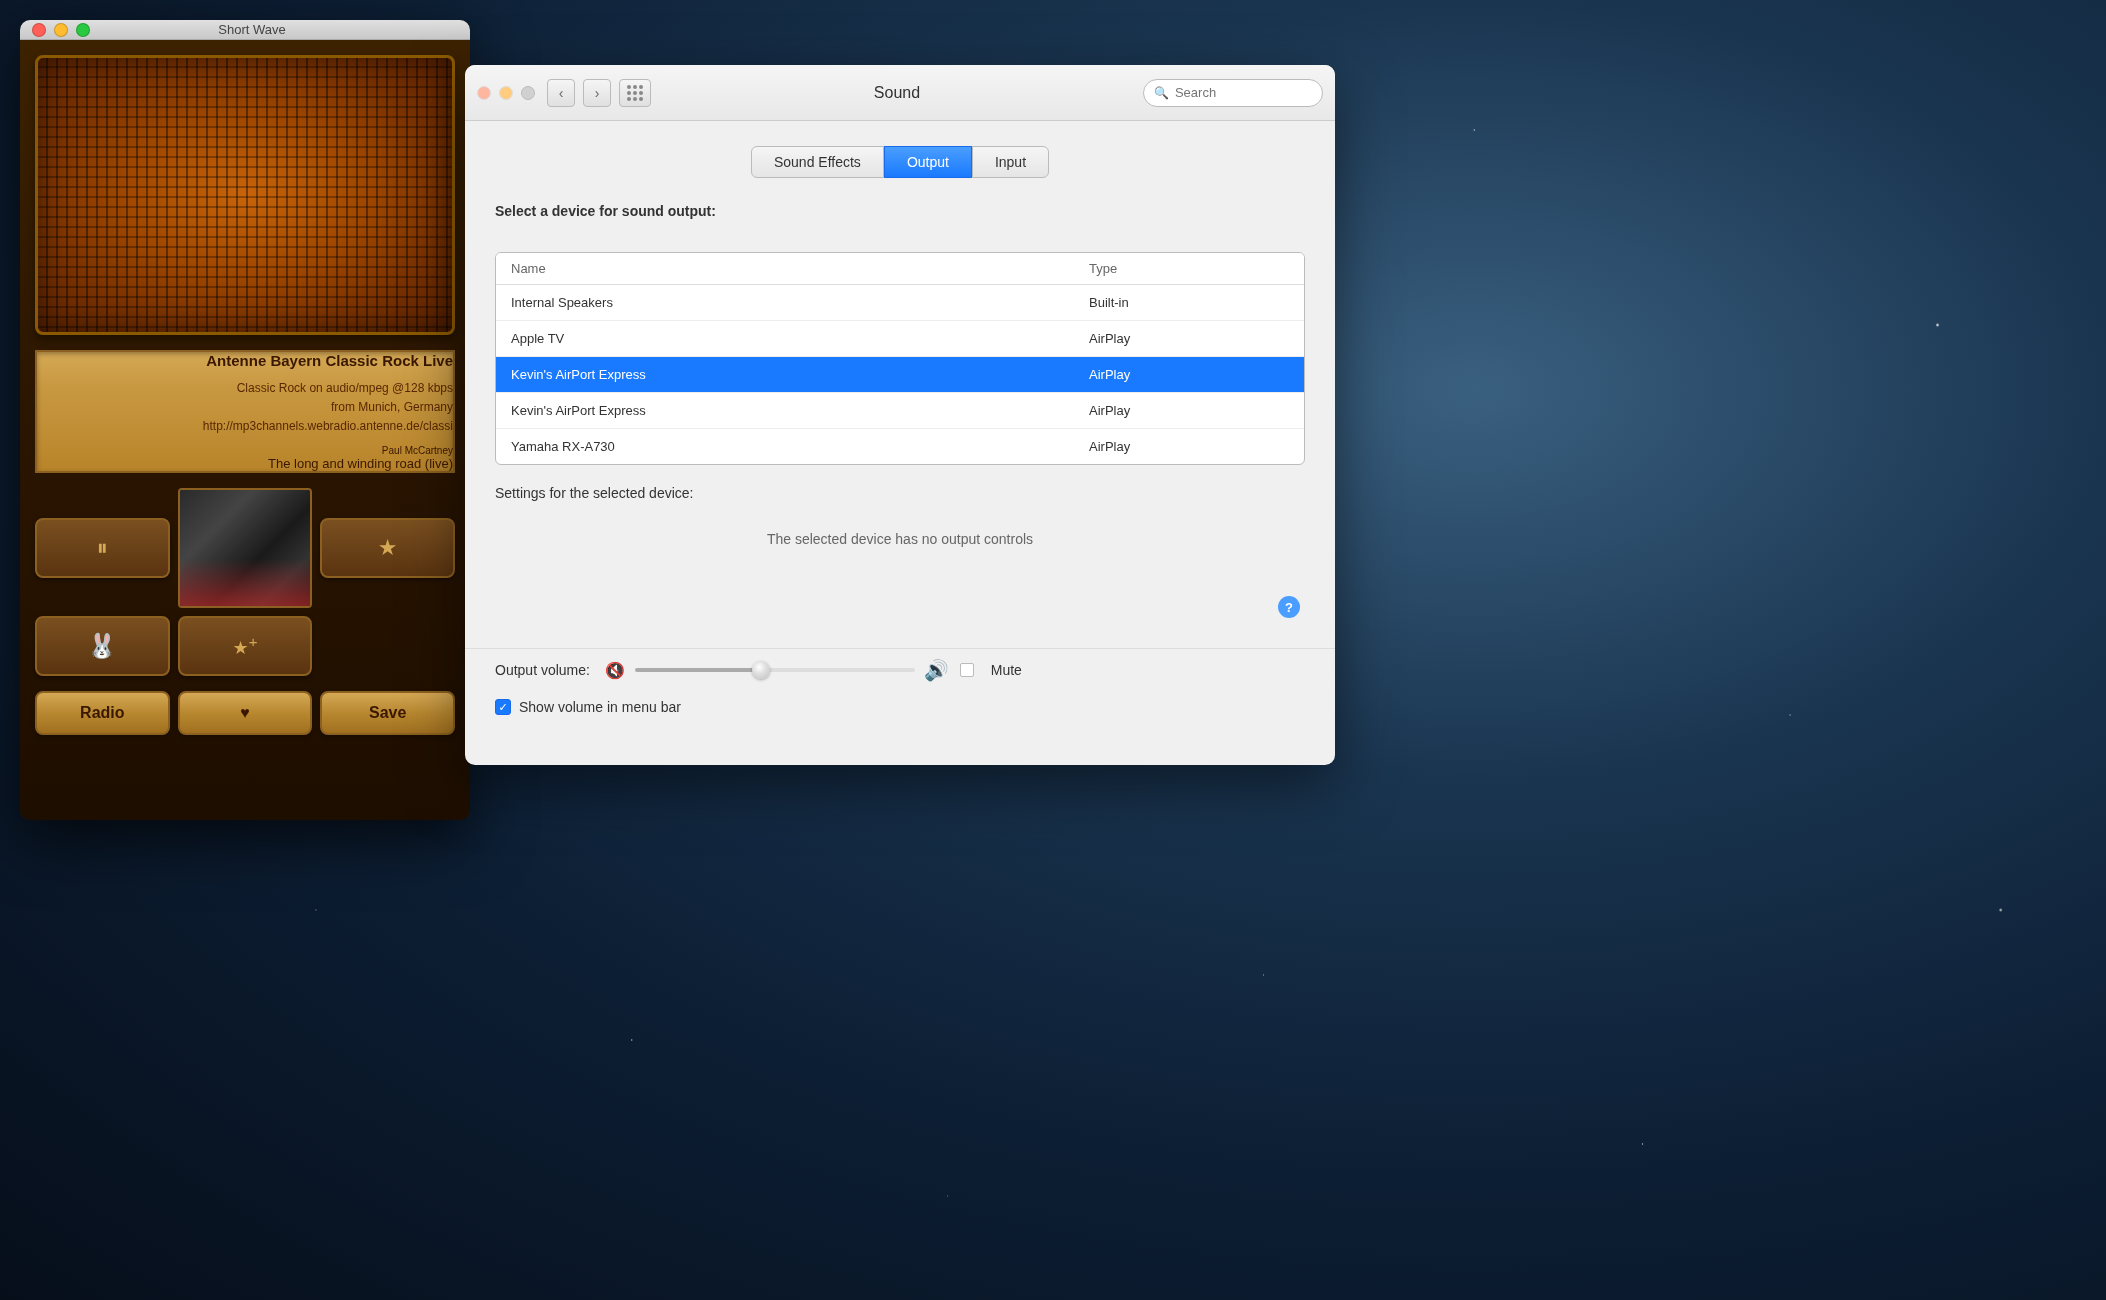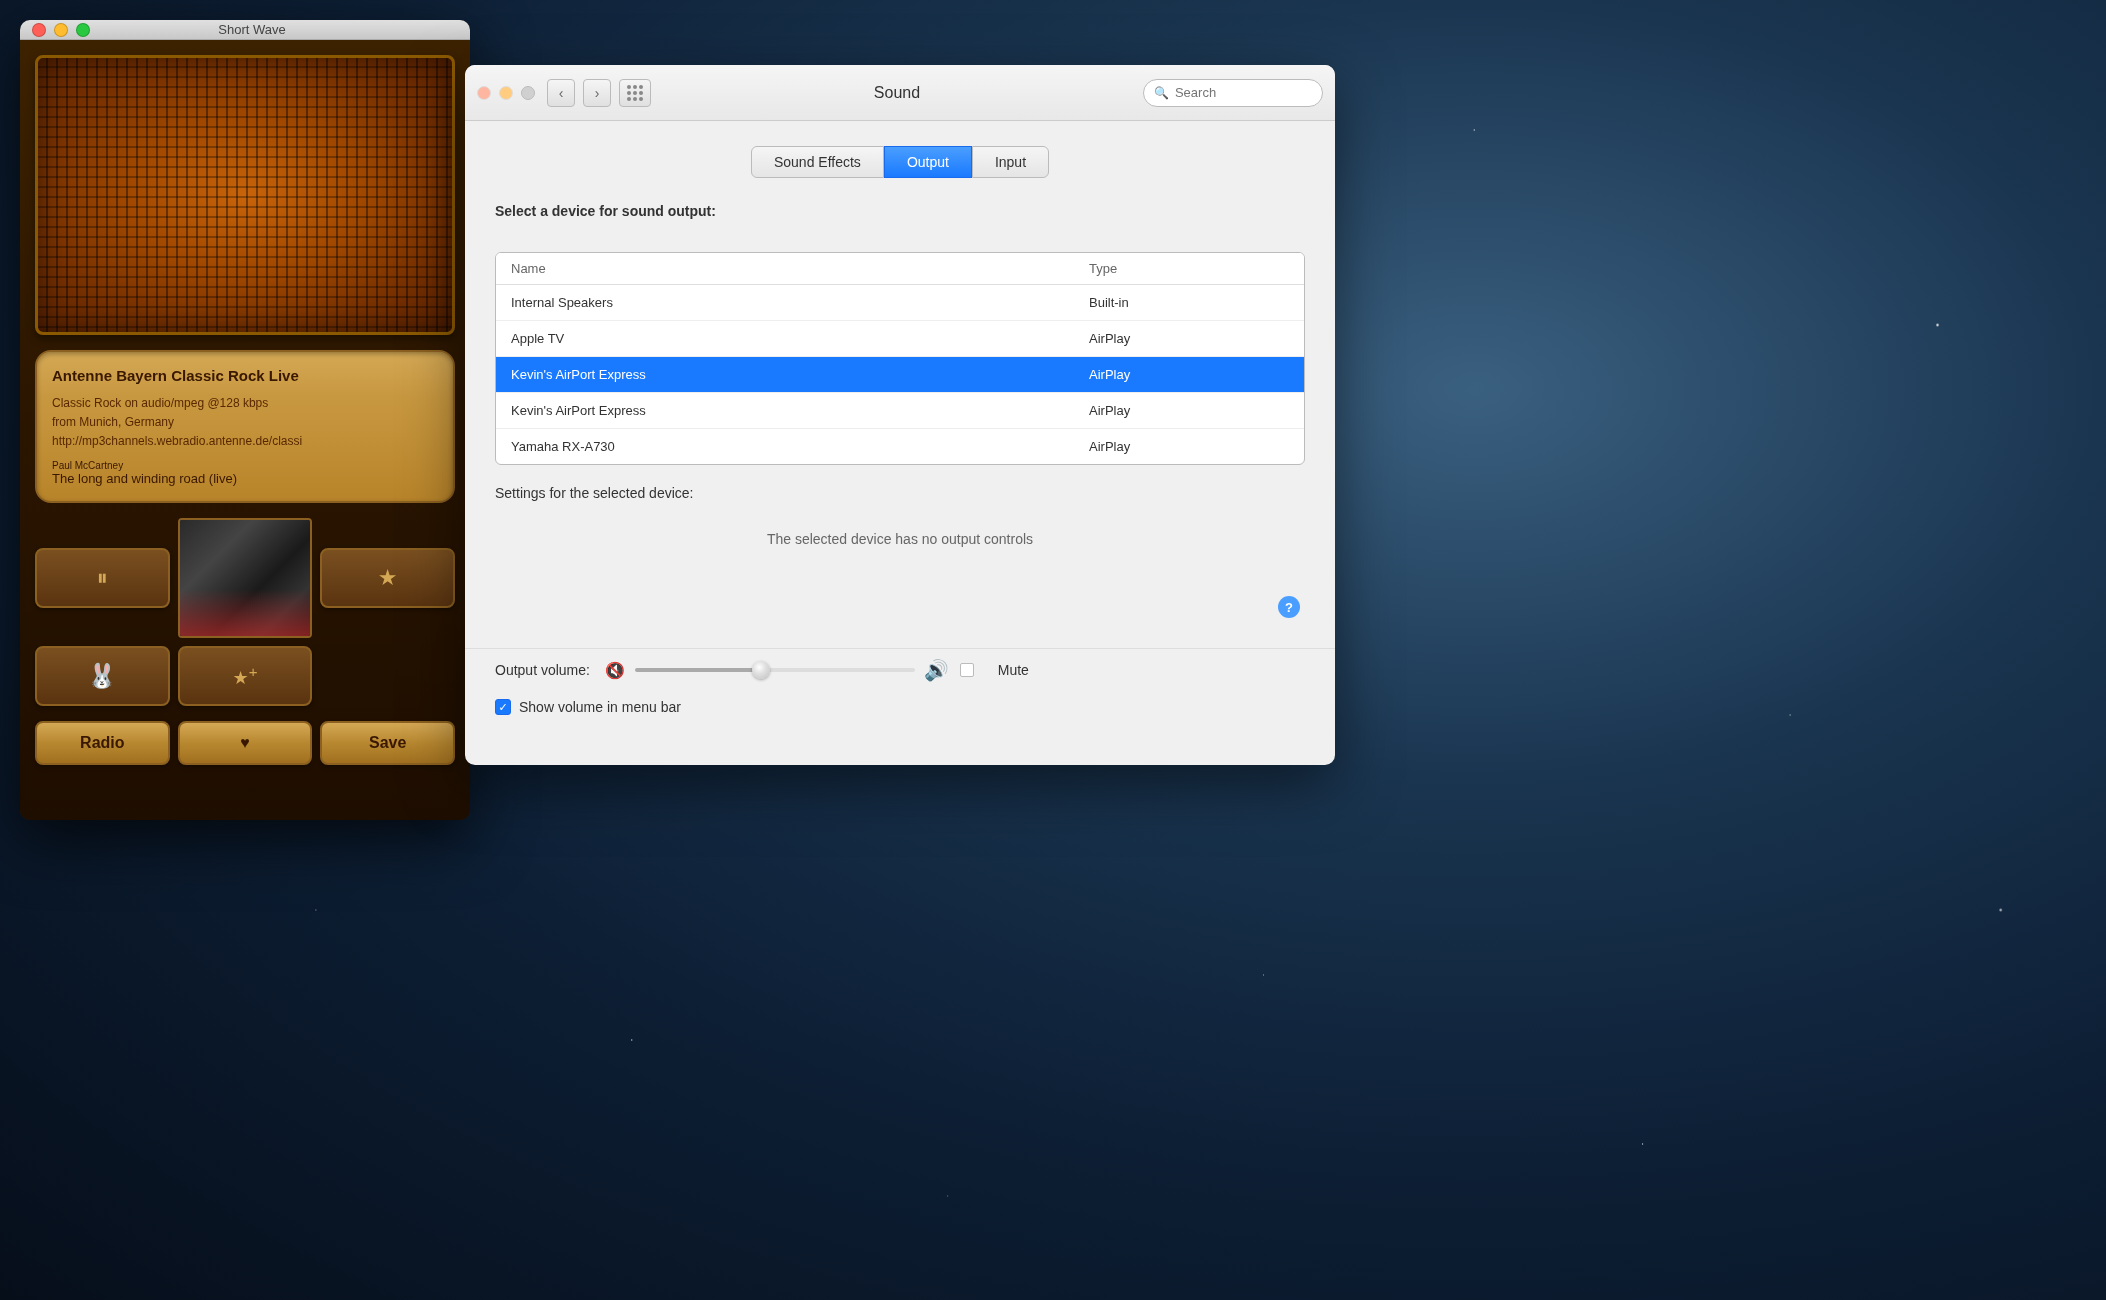--- a/index.html
+++ b/index.html
@@ -104,25 +104,24 @@
         radial-gradient(ellipse at 50% 50%, #c8640a 0%, #a04800 40%, #7a3200 70%, #5a2200 100%);
       border-radius: 8px;
       border: 3px solid #8b5a00;
       box-shadow: inset 0 0 30px rgba(0,0,0,0.5), 0 4px 8px rgba(0,0,0,0.4);
       margin-bottom: 15px;
     }
 
     
     .info-display {
       background: linear-gradient(180deg, #d4a855 0%, #c89840 30%, #b8842a 100%);
-      border-radius: 16px;
+      border-radius: 0;
       border: 2px solid #8b6020;
-      padding: 15px;
       margin-bottom: 15px;
-      text-align: left;
+      text-align: right;
       box-shadow: inset 0 2px 5px rgba(0,0,0,0.3);
     }
 
     .station-name {
       font-size: 15px;
       font-weight: bold;
       color: #3a1800;
       margin-bottom: 10px;
     }
 
@@ -511,21 +510,21 @@
       width: 18px;
       height: 18px;
       background: radial-gradient(circle at 40% 35%, #fff 0%, #e0e0e0 40%, #c0c0c0 100%);
       border-radius: 50%;
       box-shadow: 0 1px 3px rgba(0,0,0,0.3);
     }
 
     .mute-row {
       display: flex;
       align-items: center;
-      gap: 24px;
+      gap: 17px;
     }
 
     .mute-label {
       font-size: 14px;
       color: #333;
     }
 
     .mute-checkbox {
       width: 14px;
       height: 14px;

